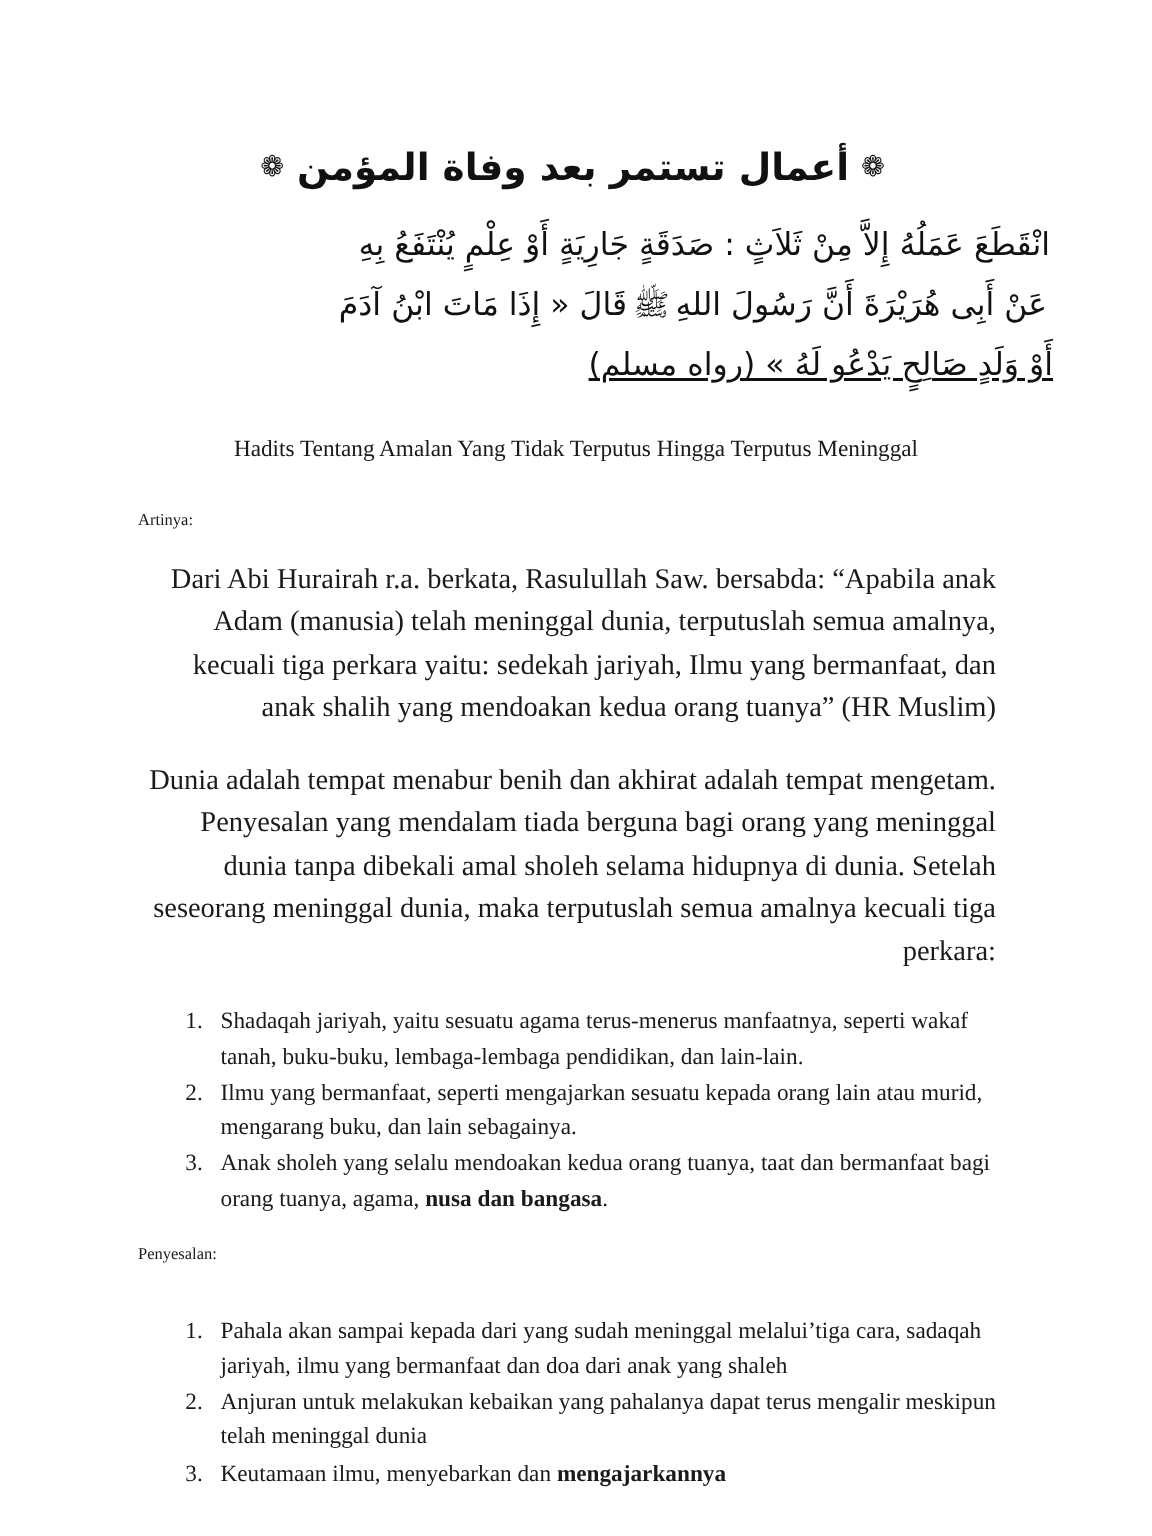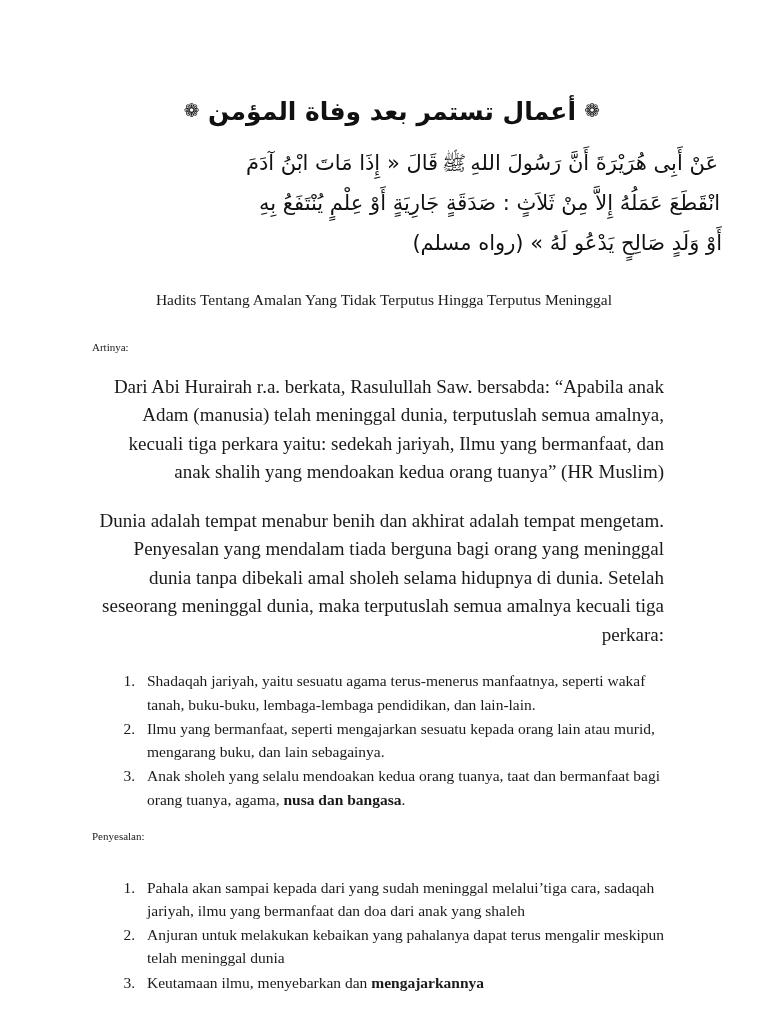--- a/index.html
+++ b/index.html
@@ -19,21 +19,21 @@
   .page {
     width: 768px;
     height: 1024px;
     box-sizing: border-box;
     padding: 0;
     position: relative;
   }
 
   
   .arabic-block {
-    padding: 95px 46px 0 62px;
+    padding: 95px 66px 0 62px;
     color: #111111;
     direction: rtl;
   }
 
   .arabic-title {
     text-align: center;
     font-family: "DejaVu Sans", "Liberation Sans", sans-serif;
     font-size: 25px;
     font-weight: 700;
     letter-spacing: 0.5px;
@@ -51,21 +51,21 @@
   .arabic-line {
     font-family: "DejaVu Sans", "Liberation Sans", sans-serif;
     font-size: 21px;
     line-height: 1.92;
     text-align: right;
     white-space: nowrap;
     direction: rtl;
   }
   .arabic-line.l1 { padding-right: 4px; }
   .arabic-line.l2 { padding-right: 2px; }
-  .arabic-line.l3 { padding-right: 0; }
+  .arabic-line.l3 { padding-right: 0; text-decoration: underline; }
 
   .sallallahu {
     display: inline-block;
     padding: 0 4px;
     font-size: 20px;
   }
 
   
   .caption {
     text-align: center;
@@ -115,25 +115,25 @@
 <body>
 
 <div class="page">
 
   <div class="arabic-block">
 
     <div class="arabic-title">
       <span class="ornament">❁</span><span>أعمال تستمر بعد وفاة المؤمن</span><span class="ornament">❁</span>
     </div>
 
+    <div class="arabic-line l2">انْقَطَعَ عَمَلُهُ إِلاَّ مِنْ ثَلاَثٍ : صَدَقَةٍ جَارِيَةٍ أَوْ عِلْمٍ يُنْتَفَعُ بِهِ</div>
+
     <div class="arabic-line l1">
       <span>عَنْ أَبِى هُرَيْرَةَ أَنَّ رَسُولَ اللهِ</span><span class="sallallahu">ﷺ</span><span>قَالَ « إِذَا مَاتَ ابْنُ آدَمَ</span>
     </div>
-
-    <div class="arabic-line l2">انْقَطَعَ عَمَلُهُ إِلاَّ مِنْ ثَلاَثٍ : صَدَقَةٍ جَارِيَةٍ أَوْ عِلْمٍ يُنْتَفَعُ بِهِ</div>
 
     <div class="arabic-line l3">أَوْ وَلَدٍ صَالِحٍ يَدْعُو لَهُ » (رواه مسلم)</div>
   </div>
 
   <div class="caption">Hadits Tentang Amalan Yang Tidak Terputus Hingga Terputus Meninggal</div>
 
   <div class="body-area">
 
     <p class="section-label">Artinya:</p>
     <p class="para tight">Dari Abi Hurairah r.a. berkata, Rasulullah Saw. bersabda: “Apabila anak Adam (manusia) telah meninggal dunia, terputuslah semua amalnya, kecuali tiga perkara yaitu: sedekah jariyah, Ilmu yang bermanfaat, dan anak shalih yang mendoakan kedua orang tuanya” (HR Muslim)</p>

